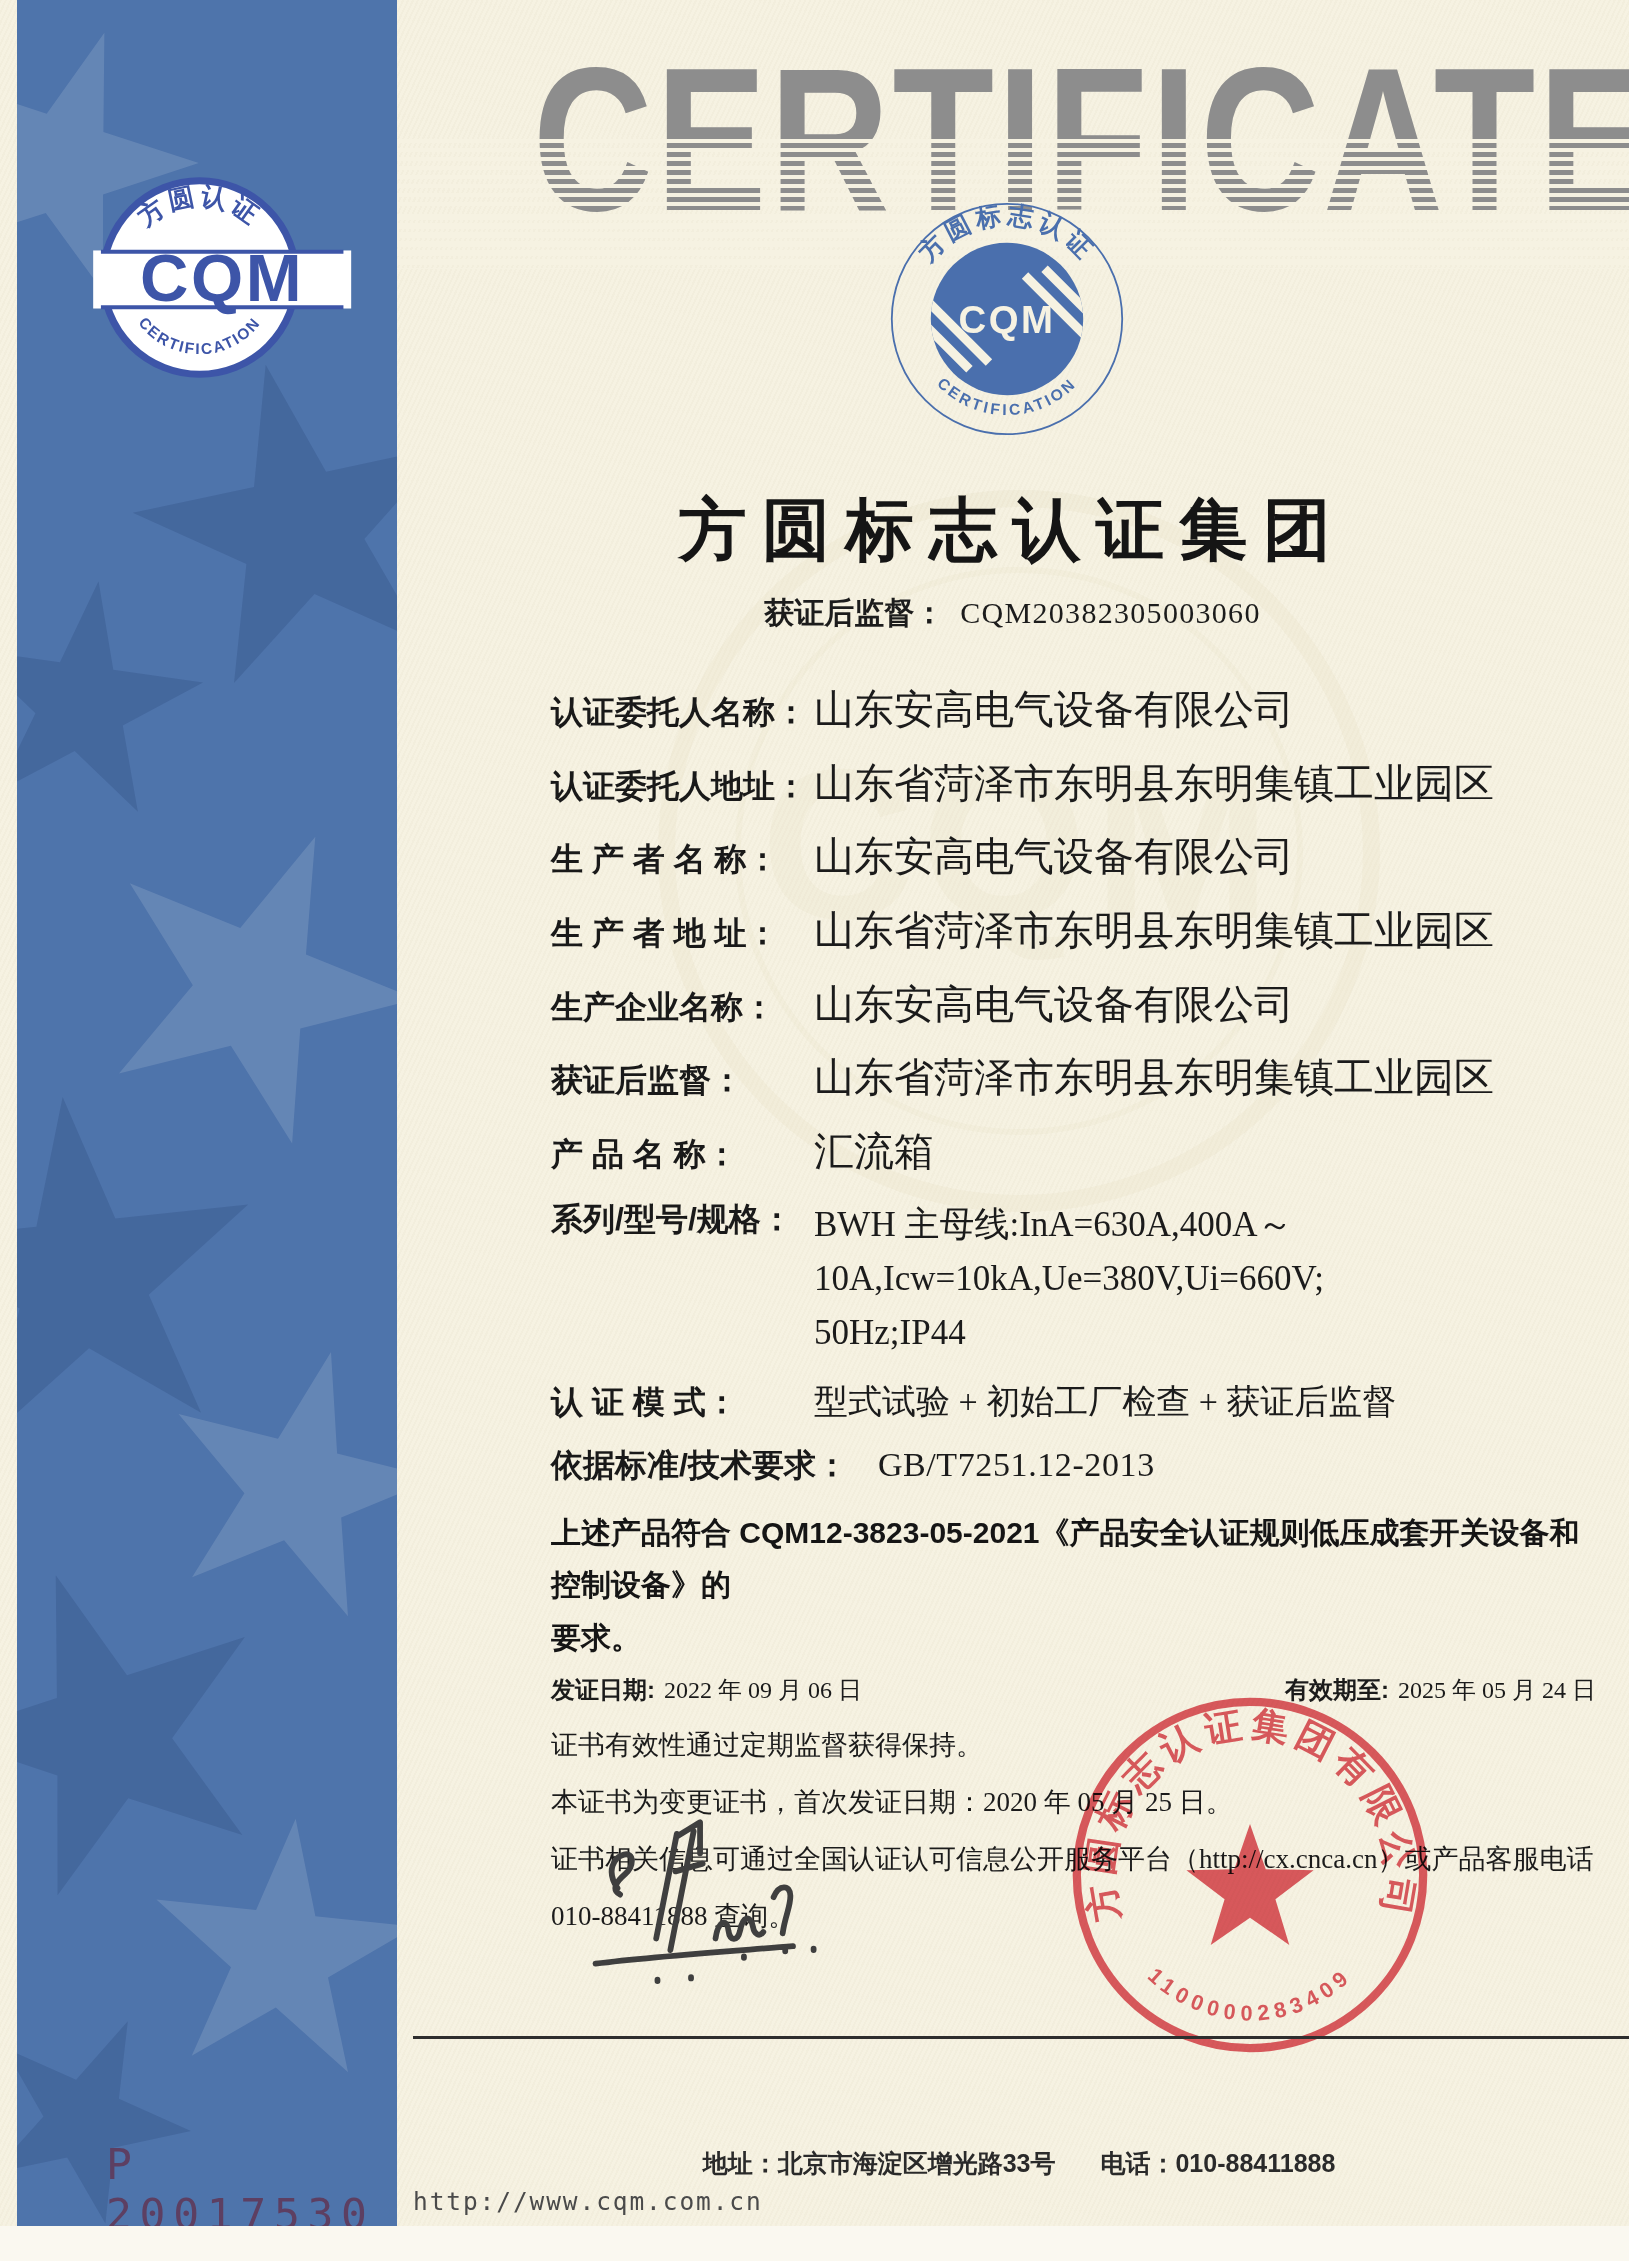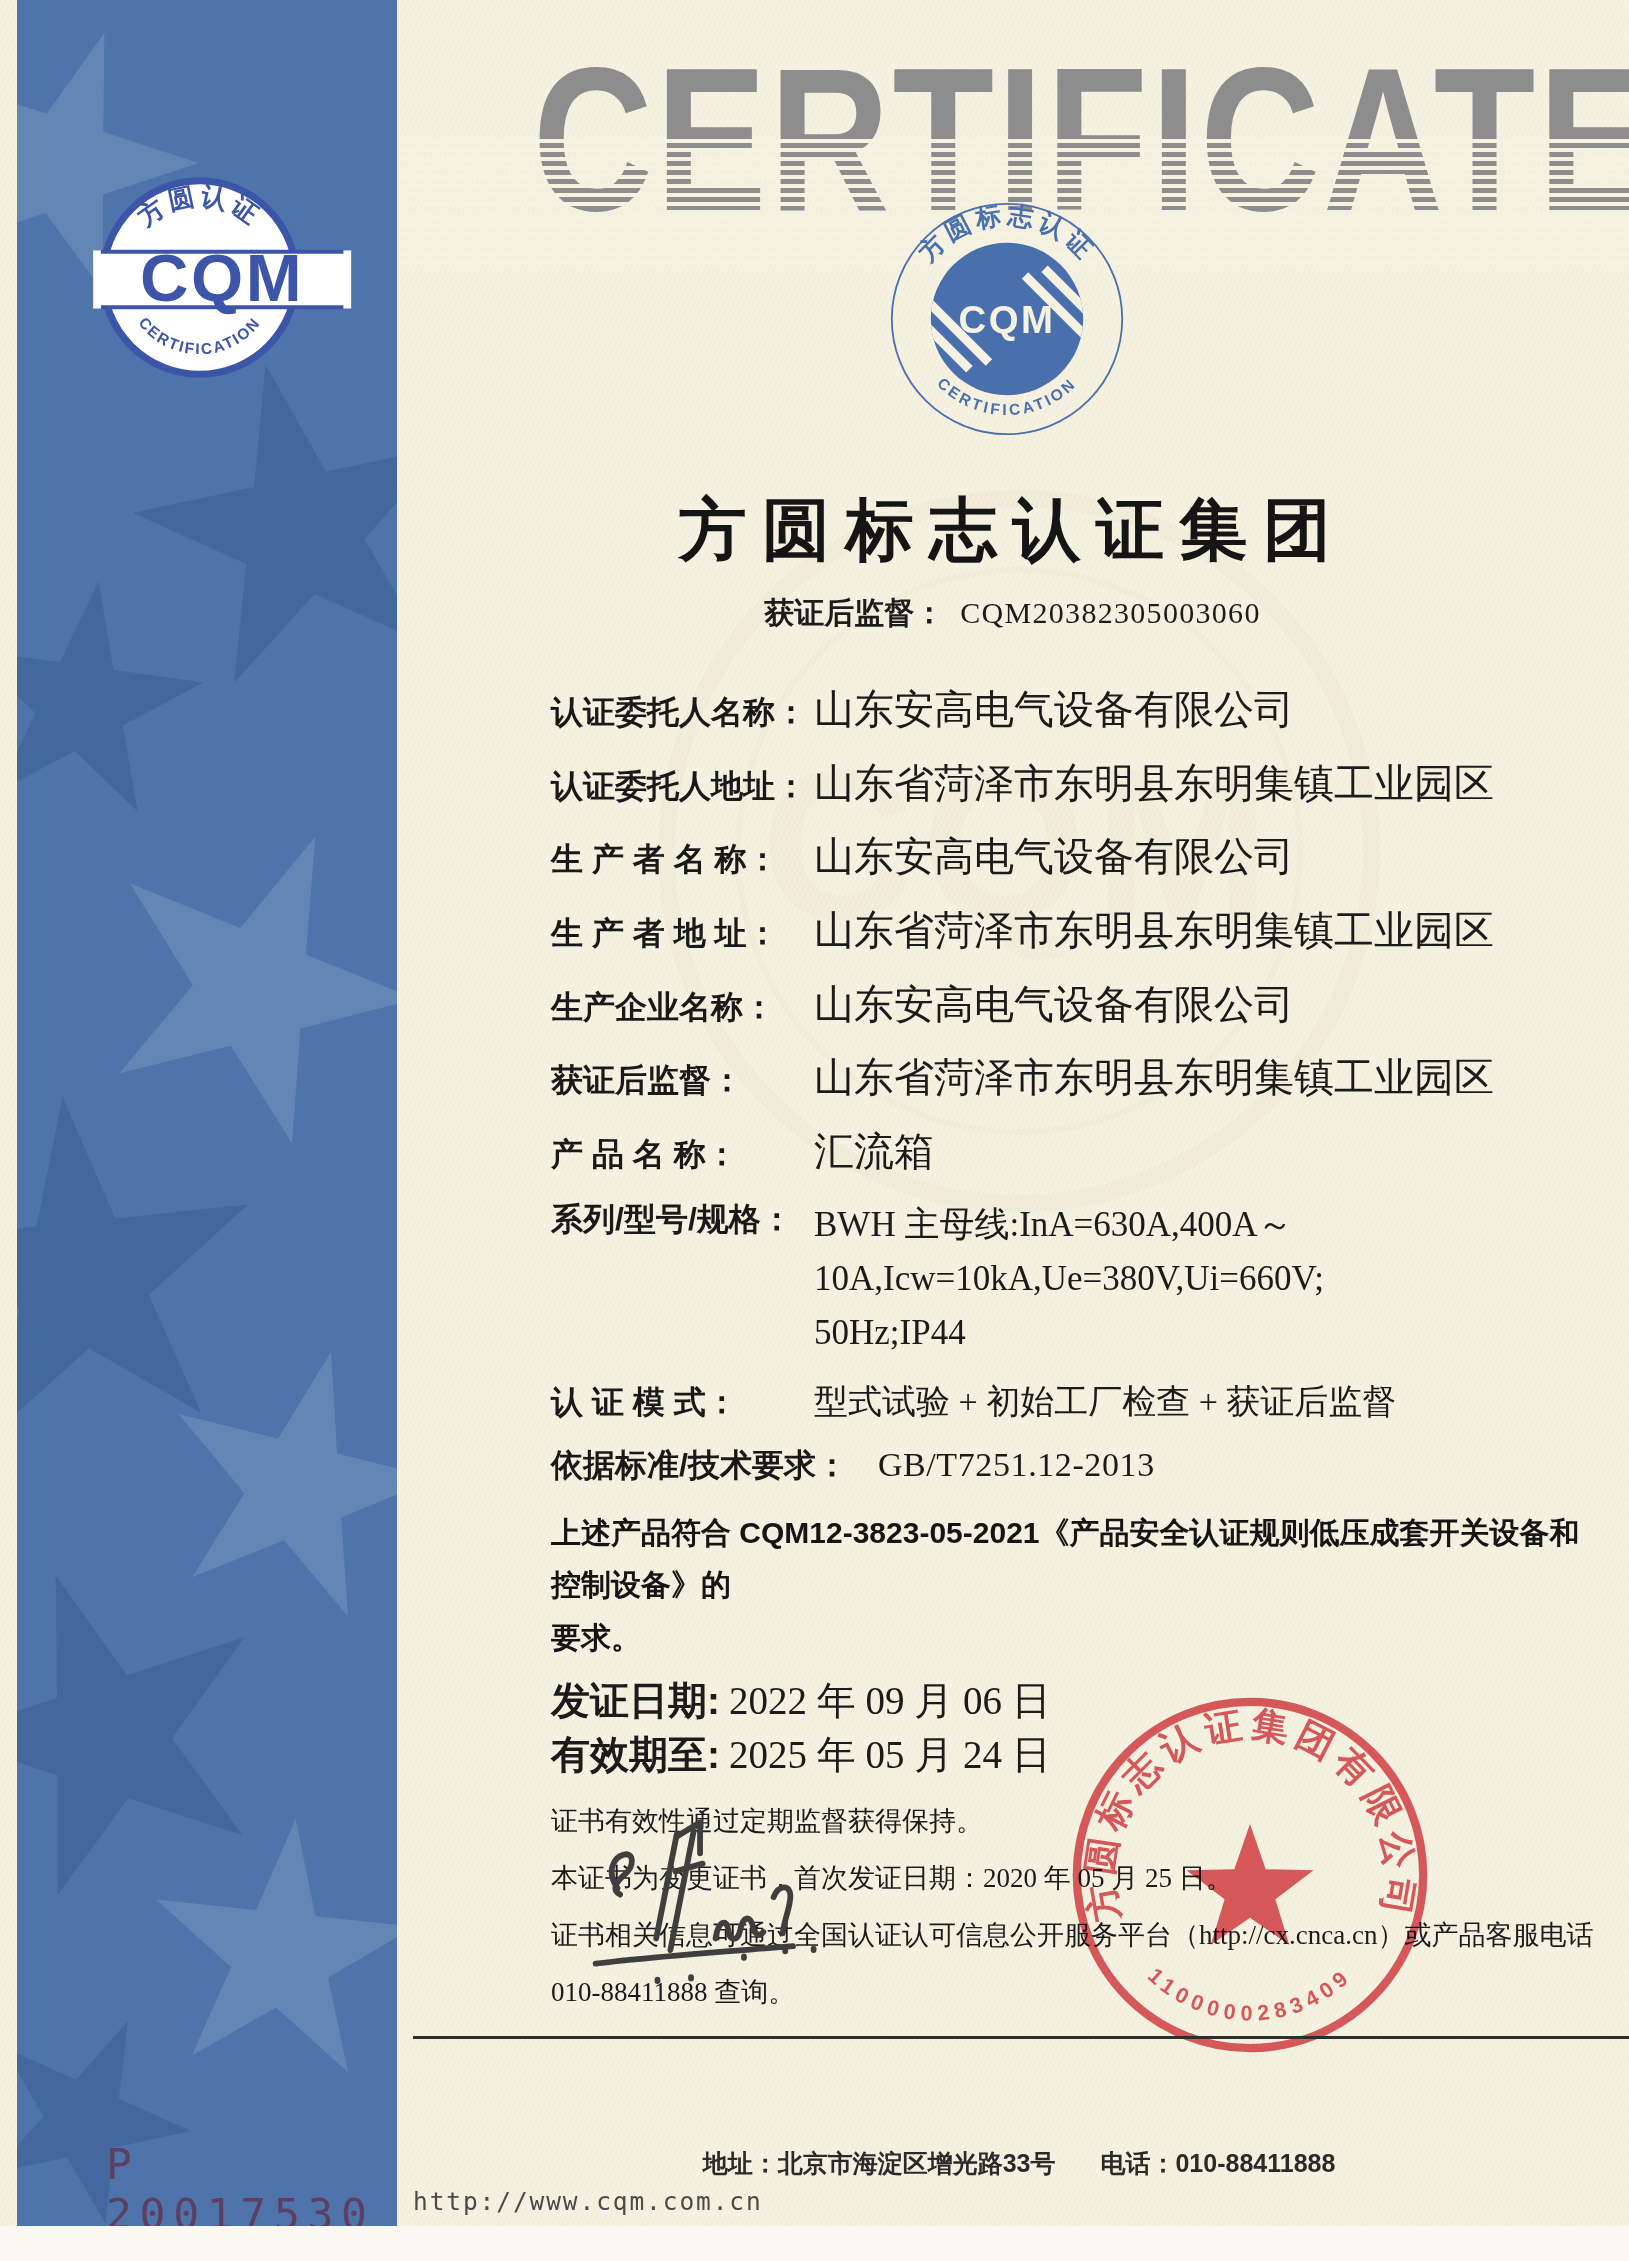--- a/index.html
+++ b/index.html
@@ -62,21 +62,21 @@
   .row .val{font-size:40px;}
   .row.spec{white-space:normal;}
   .spec-wrap{display:inline-block;vertical-align:top;width:767px;}
   .row.spec .val{font-size:35px;line-height:1.55;display:block;}
   .mode{margin-top:11.6px;}
   .mode .val{font-size:34px;}
   .std .lbl{min-width:0;margin-right:30px;}
   .std .val{font-size:34px;letter-spacing:0.6px;}
   .statement{margin-top:7.7px;font-family:"Liberation Sans","DejaVu Sans",sans-serif;
         font-weight:700;font-size:30px;line-height:1.75;color:#151515;}
-  .dates{display:flex;justify-content:space-between;margin-top:10.3px;font-size:39px;flex-direction:column;}
+  .dates{display:flex;justify-content:space-between;margin-top:10.3px;font-size:24px;}
   .dates .dl{font-family:"Liberation Sans","DejaVu Sans",sans-serif;font-weight:700;margin-right:9px;}
   .note{margin-top:20.6px;font-size:27px;line-height:1.35;}
 
   
   .signature{position:absolute;left:580px;top:1812px;width:284px;height:200px;}
 
   
   .stamp{position:absolute;left:1059px;top:1684px;width:382px;height:382px;opacity:.92;mix-blend-mode:multiply;}
 
   

